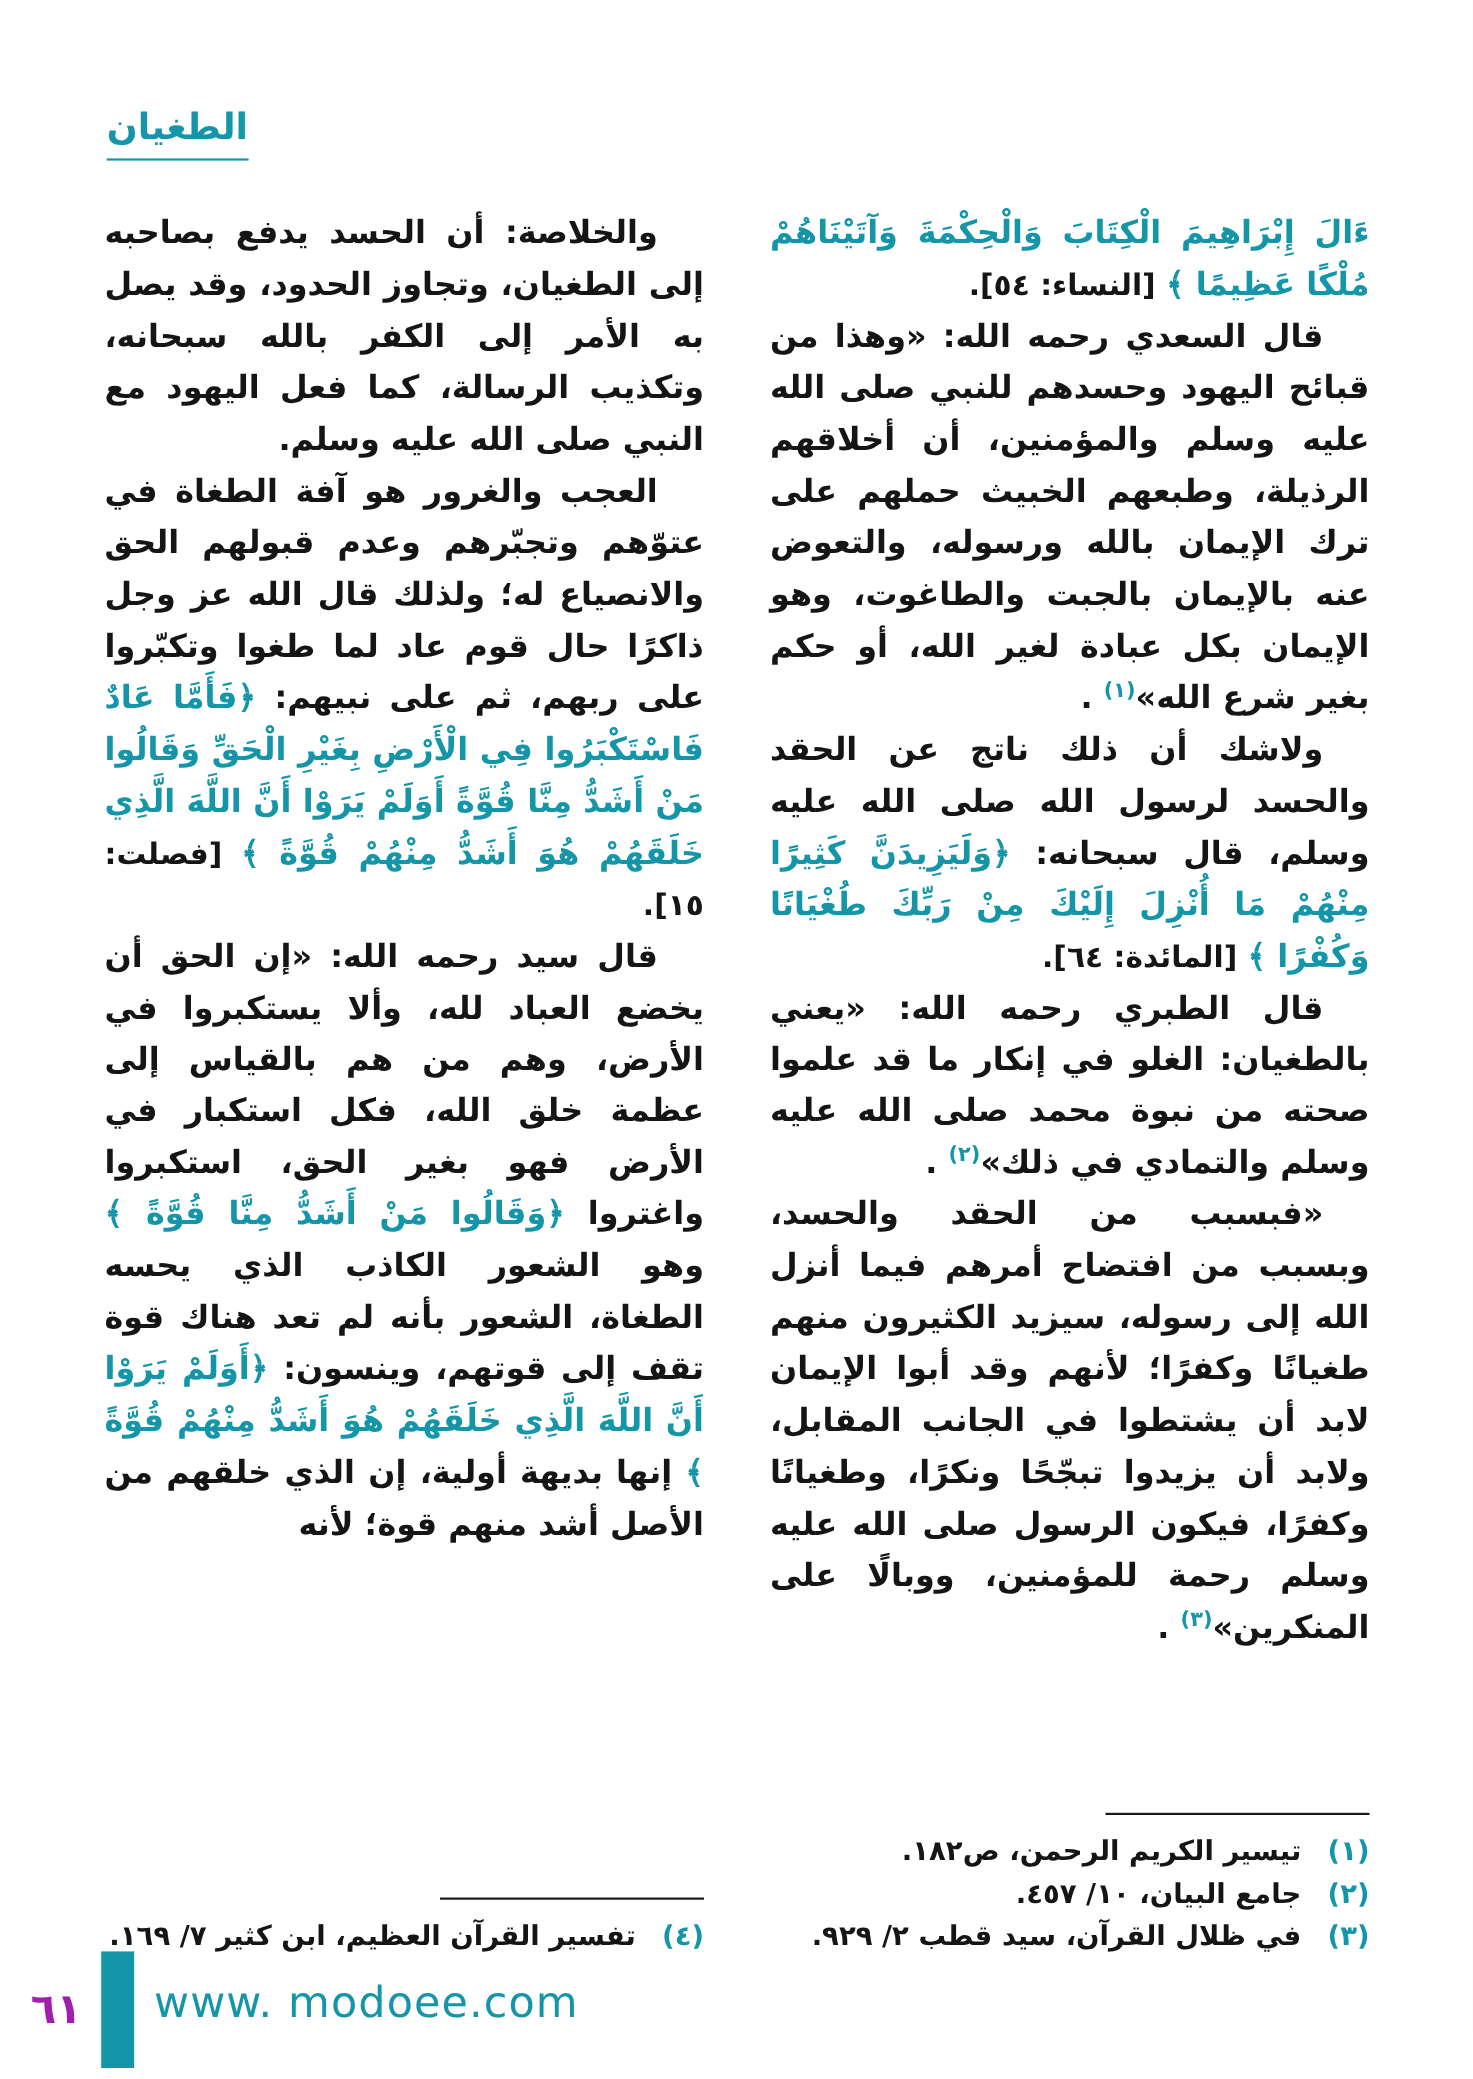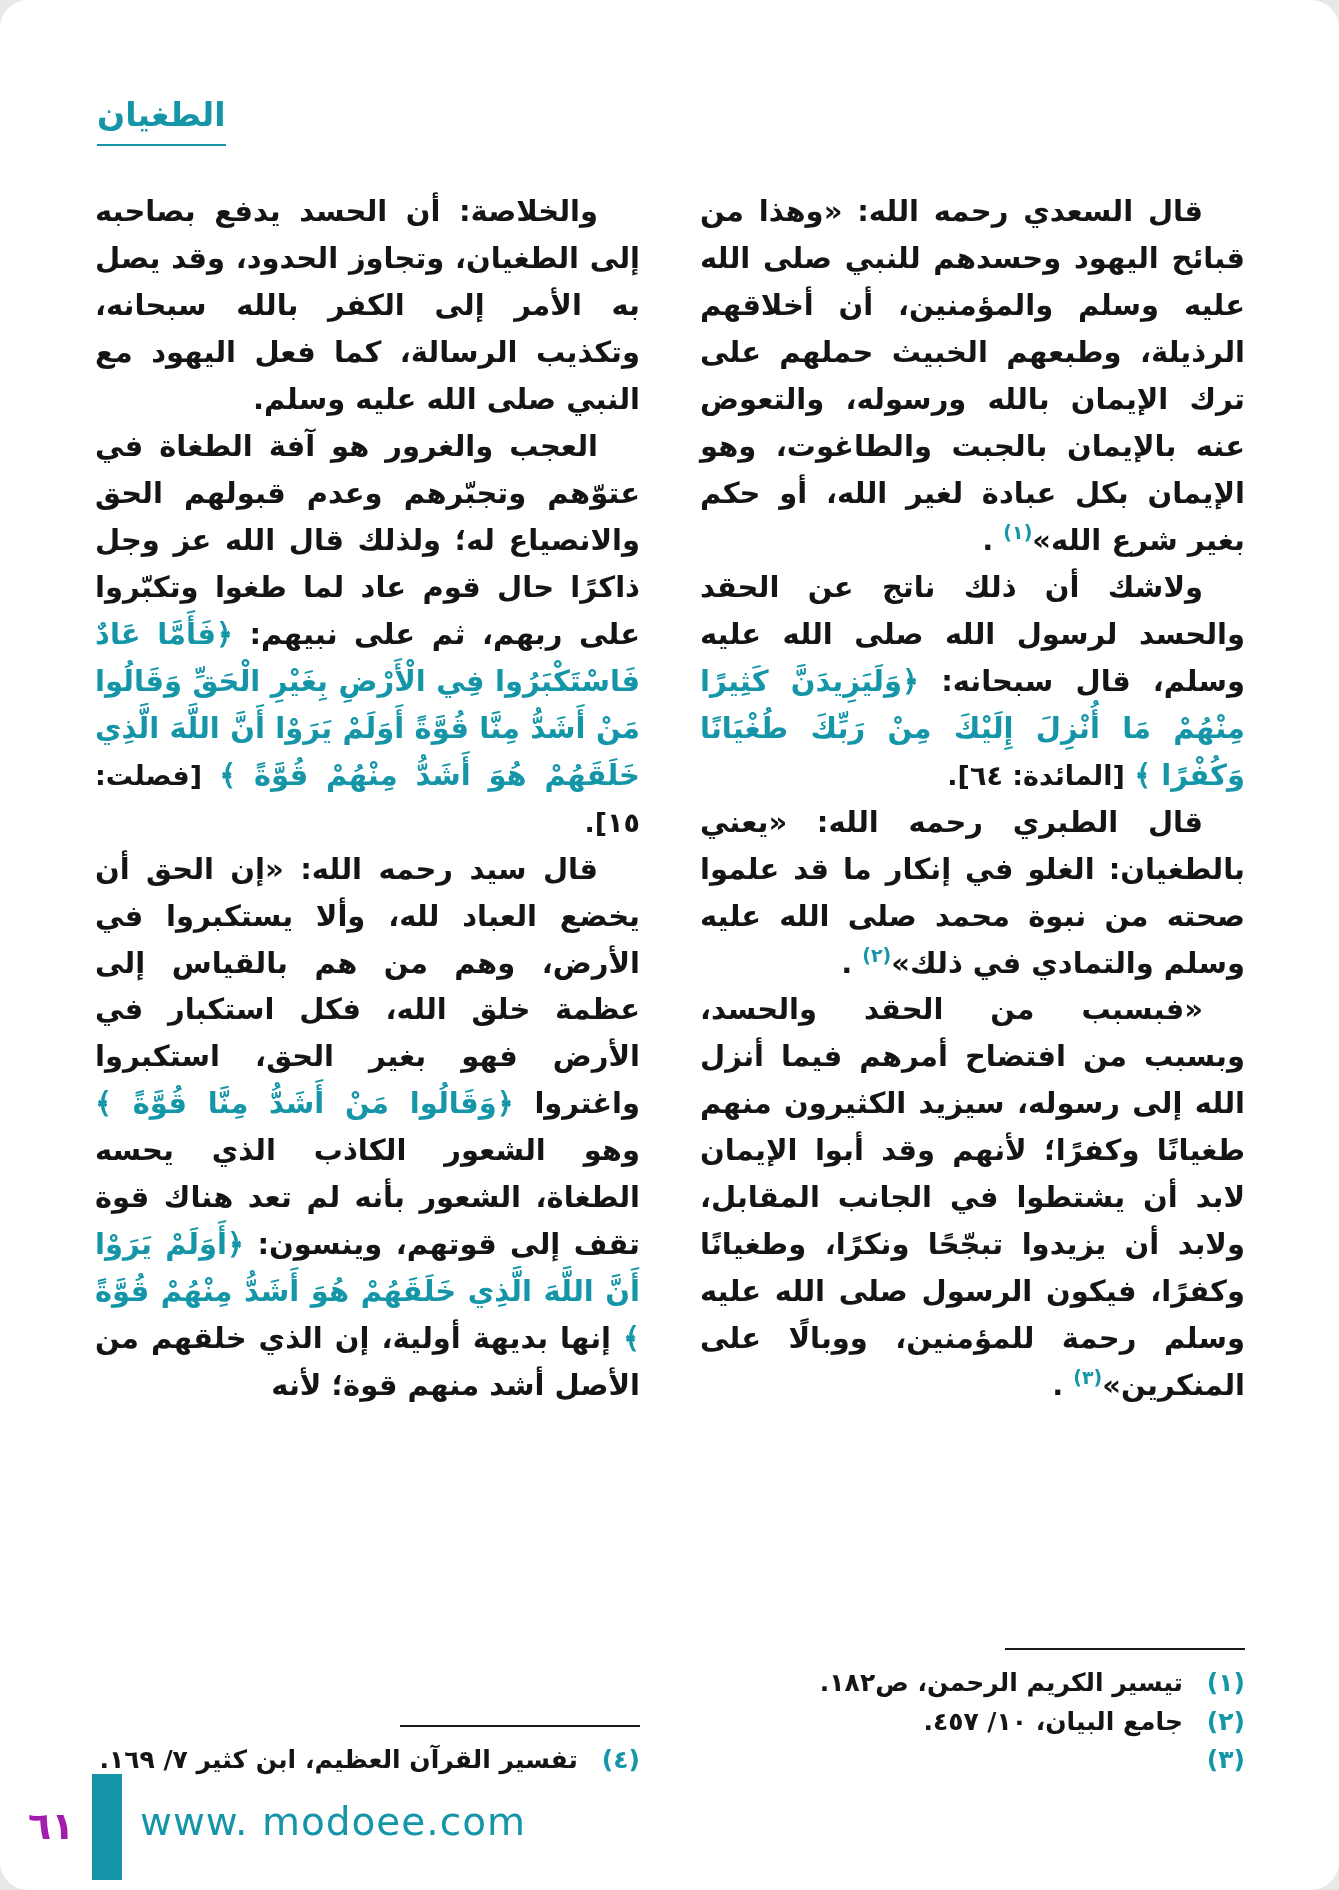--- a/index.html
+++ b/index.html
@@ -6,21 +6,20 @@
   :root { --accent:#1596a8; --ink:#151515; }
   html,body { background:#e8e8e8; }
   body { font-family:"DejaVu Sans","Liberation Sans",sans-serif; }
 
   .page {
     position:relative;
     width:1339px; height:1890px;
     margin:0 auto;
     background:#ffffff;
     overflow:hidden;
-    border-radius:28px;
   }
 
   
   .running-header {
     position:absolute; top:95px; left:97px;
     direction:rtl;
   }
   .running-header .title {
     display:inline-block;
     color:var(--accent);
@@ -113,37 +112,39 @@
 
 <div class="page">
 
   <div class="running-header">
     <span class="title">الطغيان</span>
   </div>
 
   <div class="columns">
 
     <section class="column">
+      <p class="para no-indent"><span class="seg-verse">ءَالَ إِبْرَاهِيمَ الْكِتَابَ وَالْحِكْمَةَ وَآتَيْنَاهُمْ مُلْكًا عَظِيمًا ﴾</span><span class="seg-ref"> [النساء: ٥٤].</span></p>
       <p class="para"><span class="seg-text">قال السعدي رحمه الله: «وهذا من قبائح اليهود وحسدهم للنبي صلى الله عليه وسلم والمؤمنين، أن أخلاقهم الرذيلة، وطبعهم الخبيث حملهم على ترك الإيمان بالله ورسوله، والتعوض عنه بالإيمان بالجبت والطاغوت، وهو الإيمان بكل عبادة لغير الله، أو حكم بغير شرع الله»</span><span class="seg-fn">(١)</span><span class="seg-text"> .</span></p>
       <p class="para"><span class="seg-text">ولاشك أن ذلك ناتج عن الحقد والحسد لرسول الله صلى الله عليه وسلم، قال سبحانه: </span><span class="seg-verse">﴿وَلَيَزِيدَنَّ كَثِيرًا مِنْهُمْ مَا أُنْزِلَ إِلَيْكَ مِنْ رَبِّكَ طُغْيَانًا وَكُفْرًا ﴾</span><span class="seg-ref"> [المائدة: ٦٤].</span></p>
       <p class="para"><span class="seg-text">قال الطبري رحمه الله: «يعني بالطغيان: الغلو في إنكار ما قد علموا صحته من نبوة محمد صلى الله عليه وسلم والتمادي في ذلك»</span><span class="seg-fn">(٢)</span><span class="seg-text"> .</span></p>
       <p class="para"><span class="seg-text">«فبسبب من الحقد والحسد، وبسبب من افتضاح أمرهم فيما أنزل الله إلى رسوله، سيزيد الكثيرون منهم طغيانًا وكفرًا؛ لأنهم وقد أبوا الإيمان لابد أن يشتطوا في الجانب المقابل، ولابد أن يزيدوا تبجّحًا ونكرًا، وطغيانًا وكفرًا، فيكون الرسول صلى الله عليه وسلم رحمة للمؤمنين، ووبالًا على المنكرين»</span><span class="seg-fn">(٣)</span><span class="seg-text"> .</span></p>
 
       <div class="footnotes">
         <div class="fn-rule"></div>
         <div class="fn-item">
           <span class="fn-num">(١)</span>
           <span class="fn-text">تيسير الكريم الرحمن، ص١٨٢.</span>
         </div>
         <div class="fn-item">
           <span class="fn-num">(٢)</span>
           <span class="fn-text">جامع البيان، ١٠/ ٤٥٧.</span>
         </div>
         <div class="fn-item">
           <span class="fn-num">(٣)</span>
+          <span class="fn-text">في ظلال القرآن، سيد قطب ٢/ ٩٢٩.</span>
         </div>
       </div>
     </section>
 
     <section class="column">
       <p class="para"><span class="seg-text">والخلاصة: أن الحسد يدفع بصاحبه إلى الطغيان، وتجاوز الحدود، وقد يصل به الأمر إلى الكفر بالله سبحانه، وتكذيب الرسالة، كما فعل اليهود مع النبي صلى الله عليه وسلم.</span></p>
 
 
       <p class="para"><span class="seg-text">العجب والغرور هو آفة الطغاة في عتوّهم وتجبّرهم وعدم قبولهم الحق والانصياع له؛ ولذلك قال الله عز وجل ذاكرًا حال قوم عاد لما طغوا وتكبّروا على ربهم، ثم على نبيهم: </span><span class="seg-verse">﴿فَأَمَّا عَادٌ فَاسْتَكْبَرُوا فِي الْأَرْضِ بِغَيْرِ الْحَقِّ وَقَالُوا مَنْ أَشَدُّ مِنَّا قُوَّةً أَوَلَمْ يَرَوْا أَنَّ اللَّهَ الَّذِي خَلَقَهُمْ هُوَ أَشَدُّ مِنْهُمْ قُوَّةً ﴾</span><span class="seg-ref"> [فصلت: ١٥].</span></p>
       <p class="para"><span class="seg-text">قال سيد رحمه الله: «إن الحق أن يخضع العباد لله، وألا يستكبروا في الأرض، وهم من هم بالقياس إلى عظمة خلق الله، فكل استكبار في الأرض فهو بغير الحق، استكبروا واغتروا </span><span class="seg-verse">﴿وَقَالُوا مَنْ أَشَدُّ مِنَّا قُوَّةً ﴾</span><span class="seg-text"> وهو الشعور الكاذب الذي يحسه الطغاة، الشعور بأنه لم تعد هناك قوة تقف إلى قوتهم، وينسون: </span><span class="seg-verse">﴿أَوَلَمْ يَرَوْا أَنَّ اللَّهَ الَّذِي خَلَقَهُمْ هُوَ أَشَدُّ مِنْهُمْ قُوَّةً ﴾</span><span class="seg-text"> إنها بديهة أولية، إن الذي خلقهم من الأصل أشد منهم قوة؛ لأنه</span></p>

